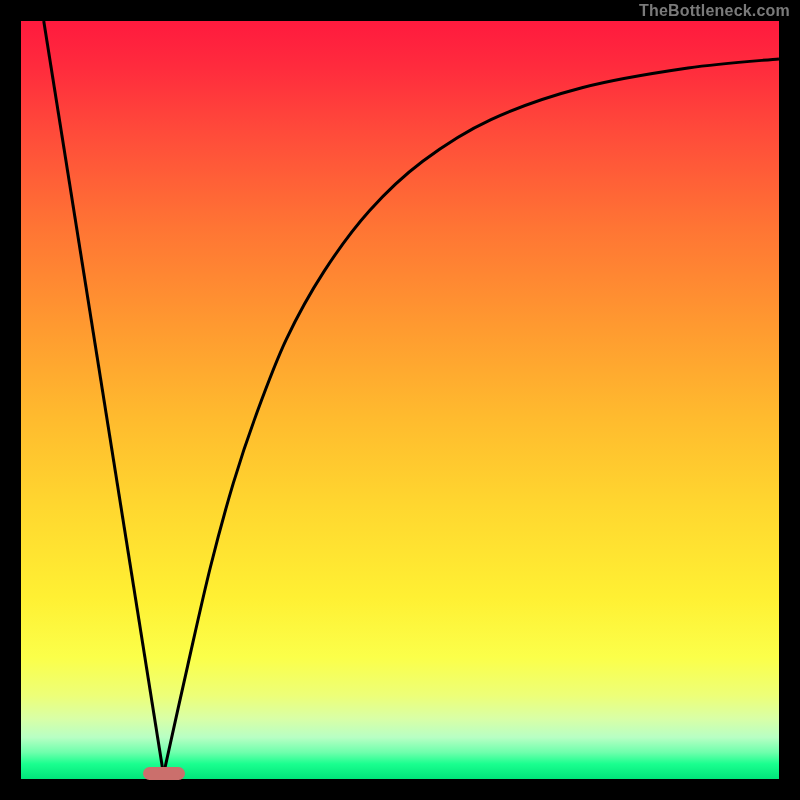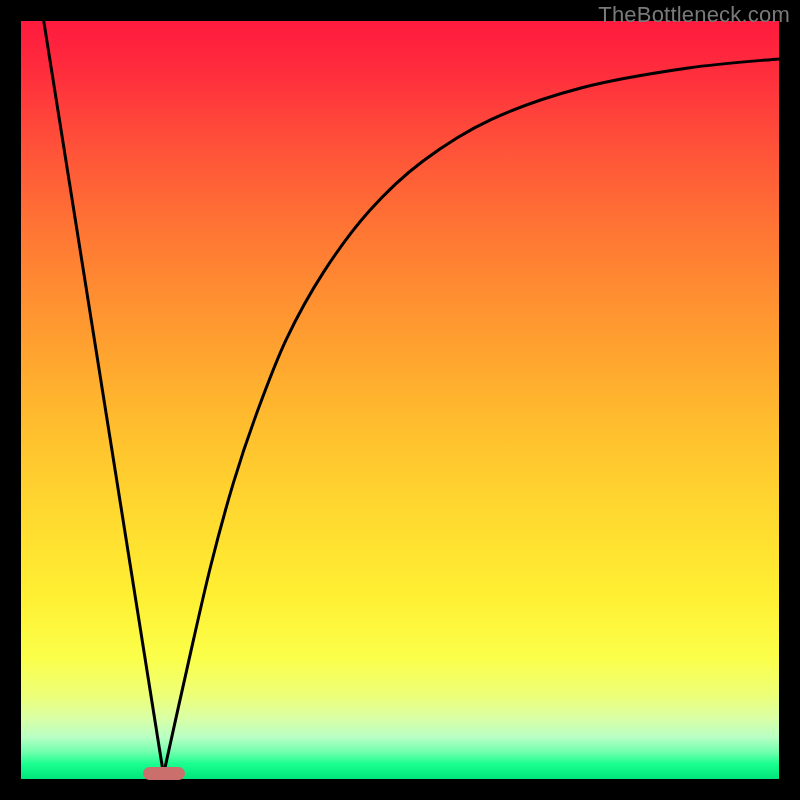--- a/index.html
+++ b/index.html
@@ -47,22 +47,22 @@
       #6effac 96.5%,
       #1aff8f 98%,
       #00e57a 100%
     );
   }
   .watermark {
     position: absolute;
     top: 2px;
     right: 10px;
     color: #7a7a7a;
-    font-size: 22px;
-    font-weight: 400;
+    font-size: 16px;
+    font-weight: 700;
     letter-spacing: 0.2px;
     user-select: none;
   }
   svg.curve {
     position: absolute;
     left: 0;
     top: 0;
     width: 100%;
     height: 100%;
     overflow: visible;

